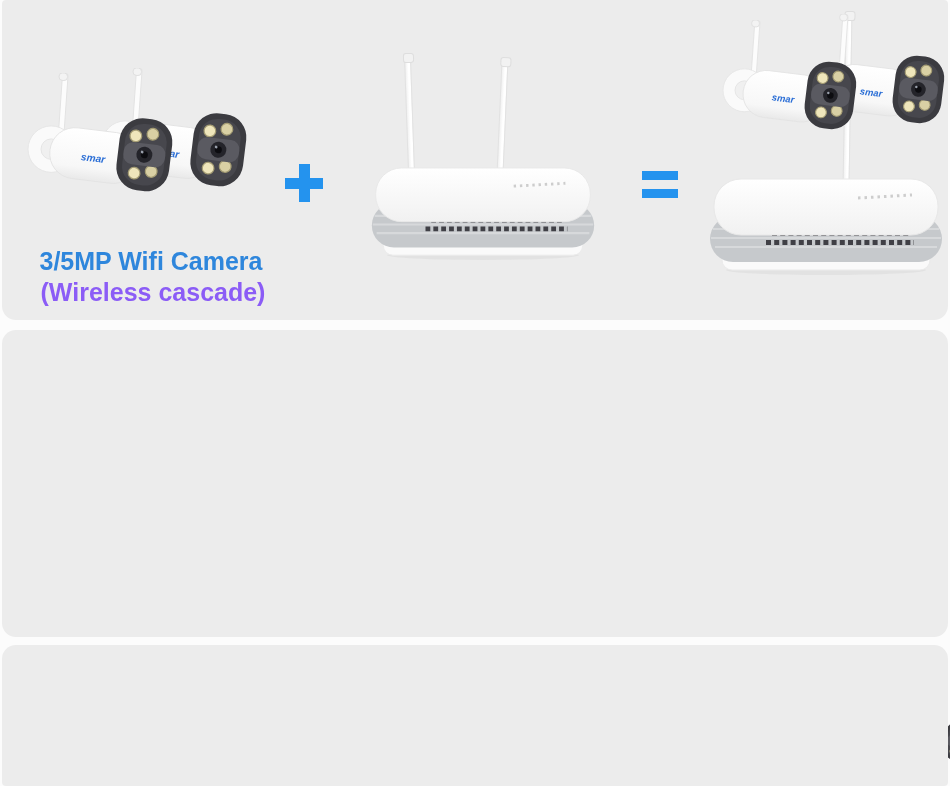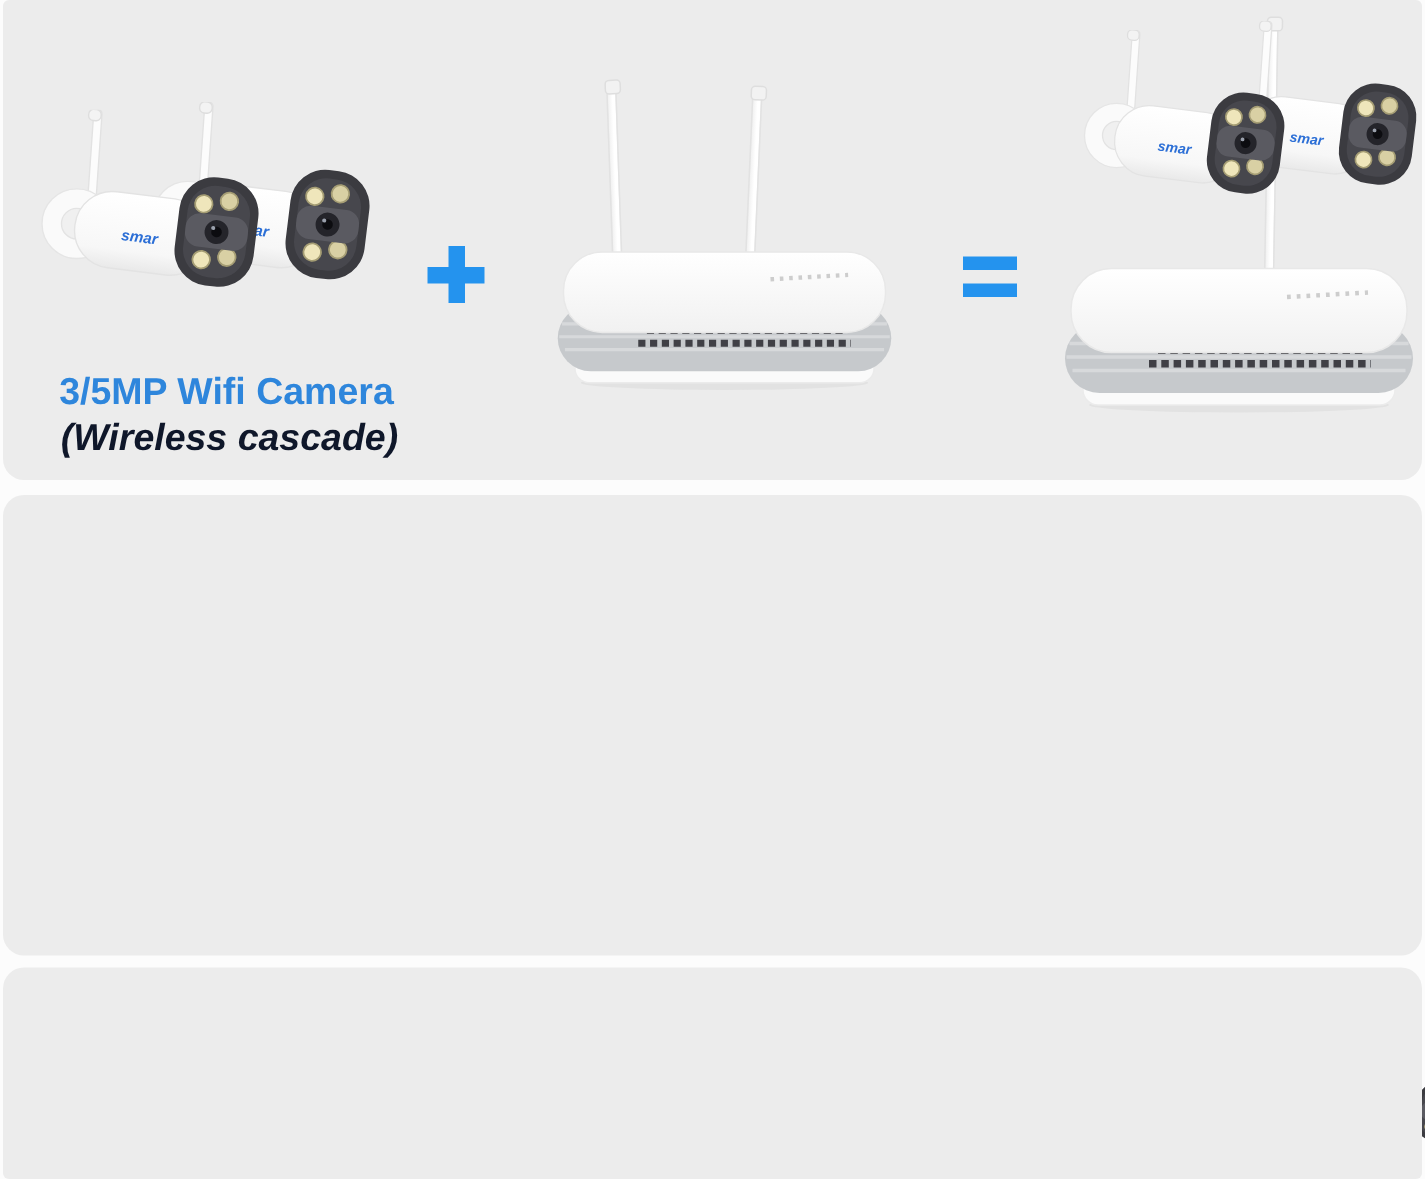--- a/index.html
+++ b/index.html
@@ -9,21 +9,21 @@
   #panel-top{top:0;height:320px;border-top-left-radius:4px;border-top-right-radius:4px;}
   #panel-mid{top:330px;height:307px;}
   #panel-bottom{top:645px;height:141px;border-bottom-left-radius:4px;border-bottom-right-radius:4px;}
 
   .prod{position:absolute;}
   .ant{position:absolute;width:5px;background:linear-gradient(90deg,#f1f1f1,#ffffff 60%);border:1px solid #e2e2e2;border-radius:3px;}
   .ant::before{content:"";position:absolute;top:-6px;left:-2px;width:9px;height:8px;background:#f2f2f2;border:1px solid #dedede;border-radius:3px;}
 
   .cap{position:absolute;transform:translateX(-50%);white-space:nowrap;font-weight:bold;text-align:center;line-height:1.1;}
   .cap-blue{color:#2e86dc;}
-  .cap-red{color:#0f172a;font-style:italic;}
+  .cap-red{color:#8b5cf6;}
   .sz-lg{font-size:25px;}
 
   .plus{position:absolute;width:38px;height:38px;}
   .plus::before{content:"";position:absolute;left:0;top:13.5px;width:38px;height:11px;background:#2493ee;}
   .plus::after{content:"";position:absolute;left:13.5px;top:0;width:11px;height:38px;background:#2493ee;}
   .plus.small{width:36px;height:36px;}
   .plus.small::before{top:12.5px;width:36px;}
   .plus.small::after{left:12.5px;height:36px;}
   .equals{position:absolute;width:36px;height:27px;}
   .equals::before,.equals::after{content:"";position:absolute;left:0;width:36px;height:9px;background:#2493ee;}

